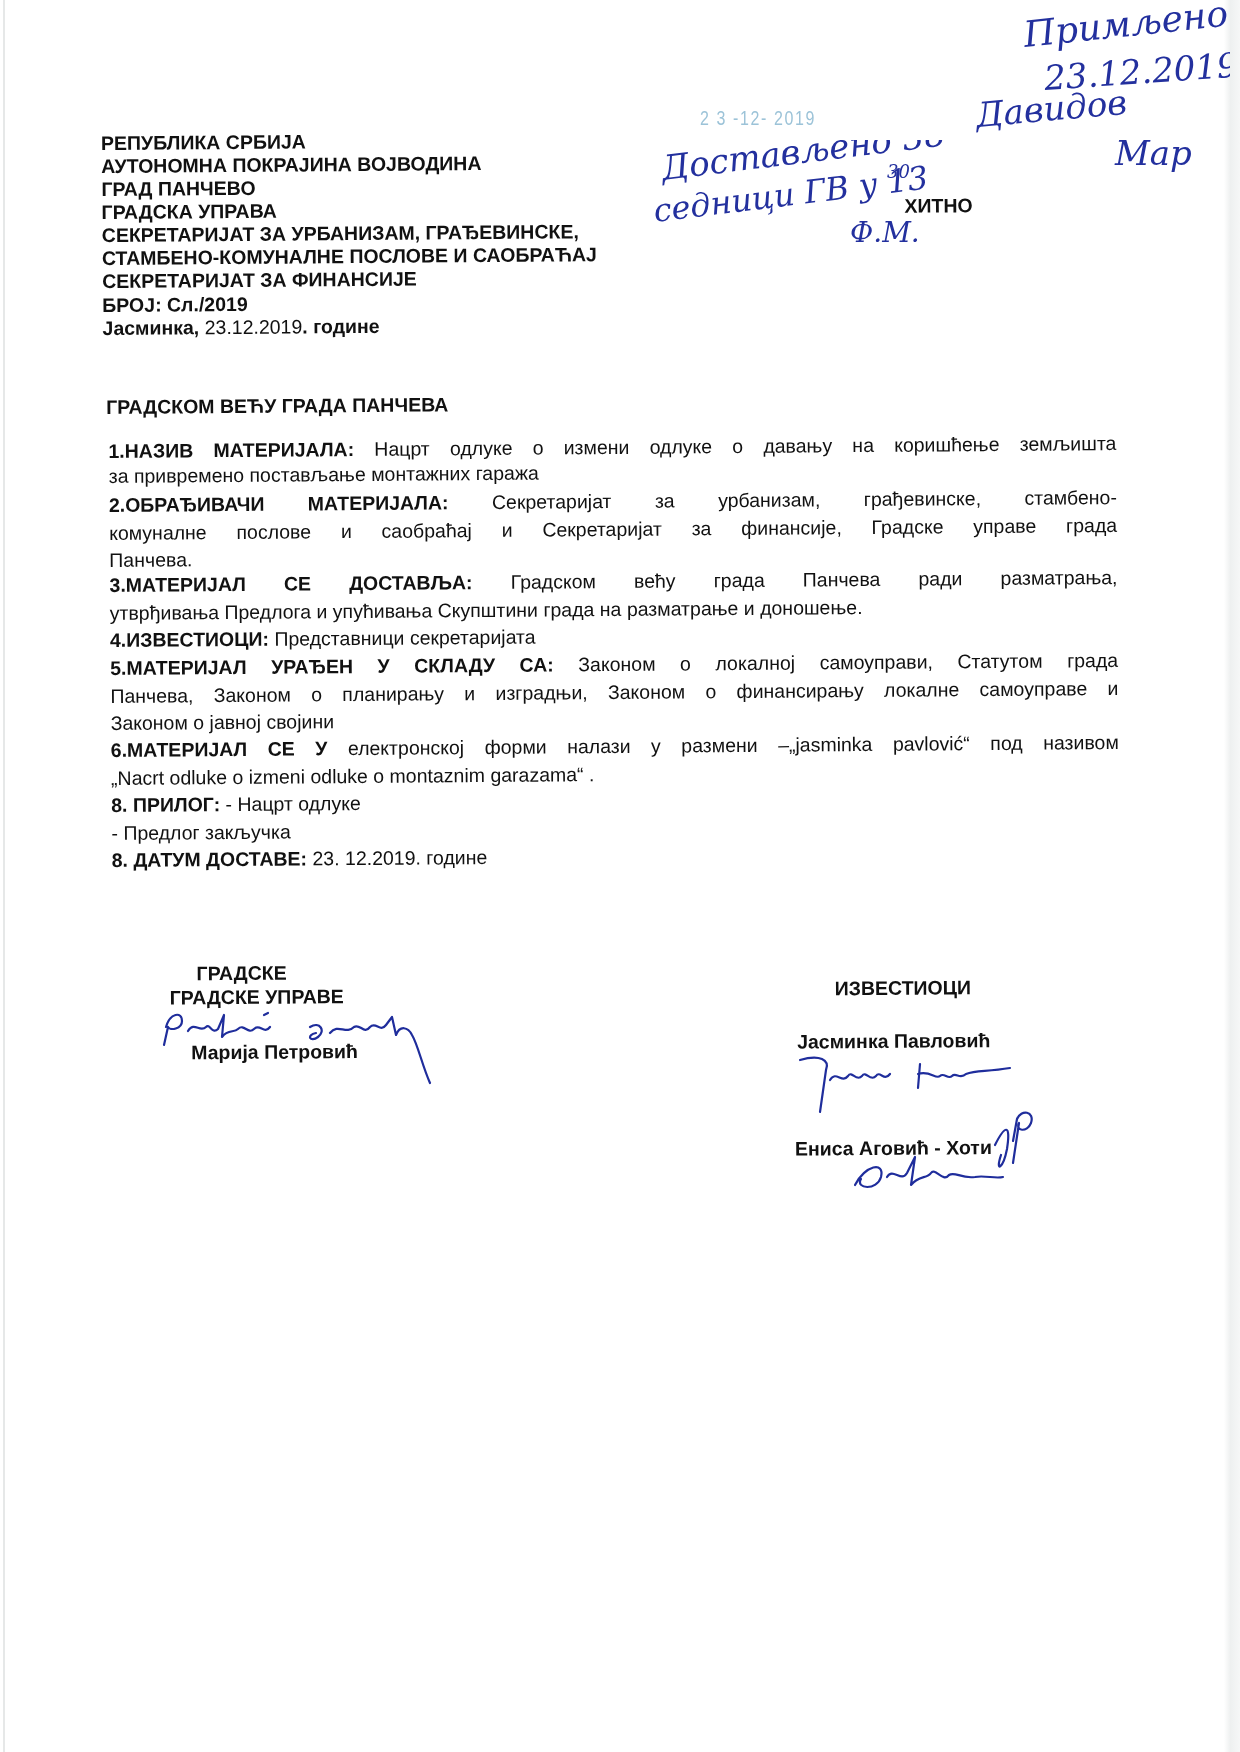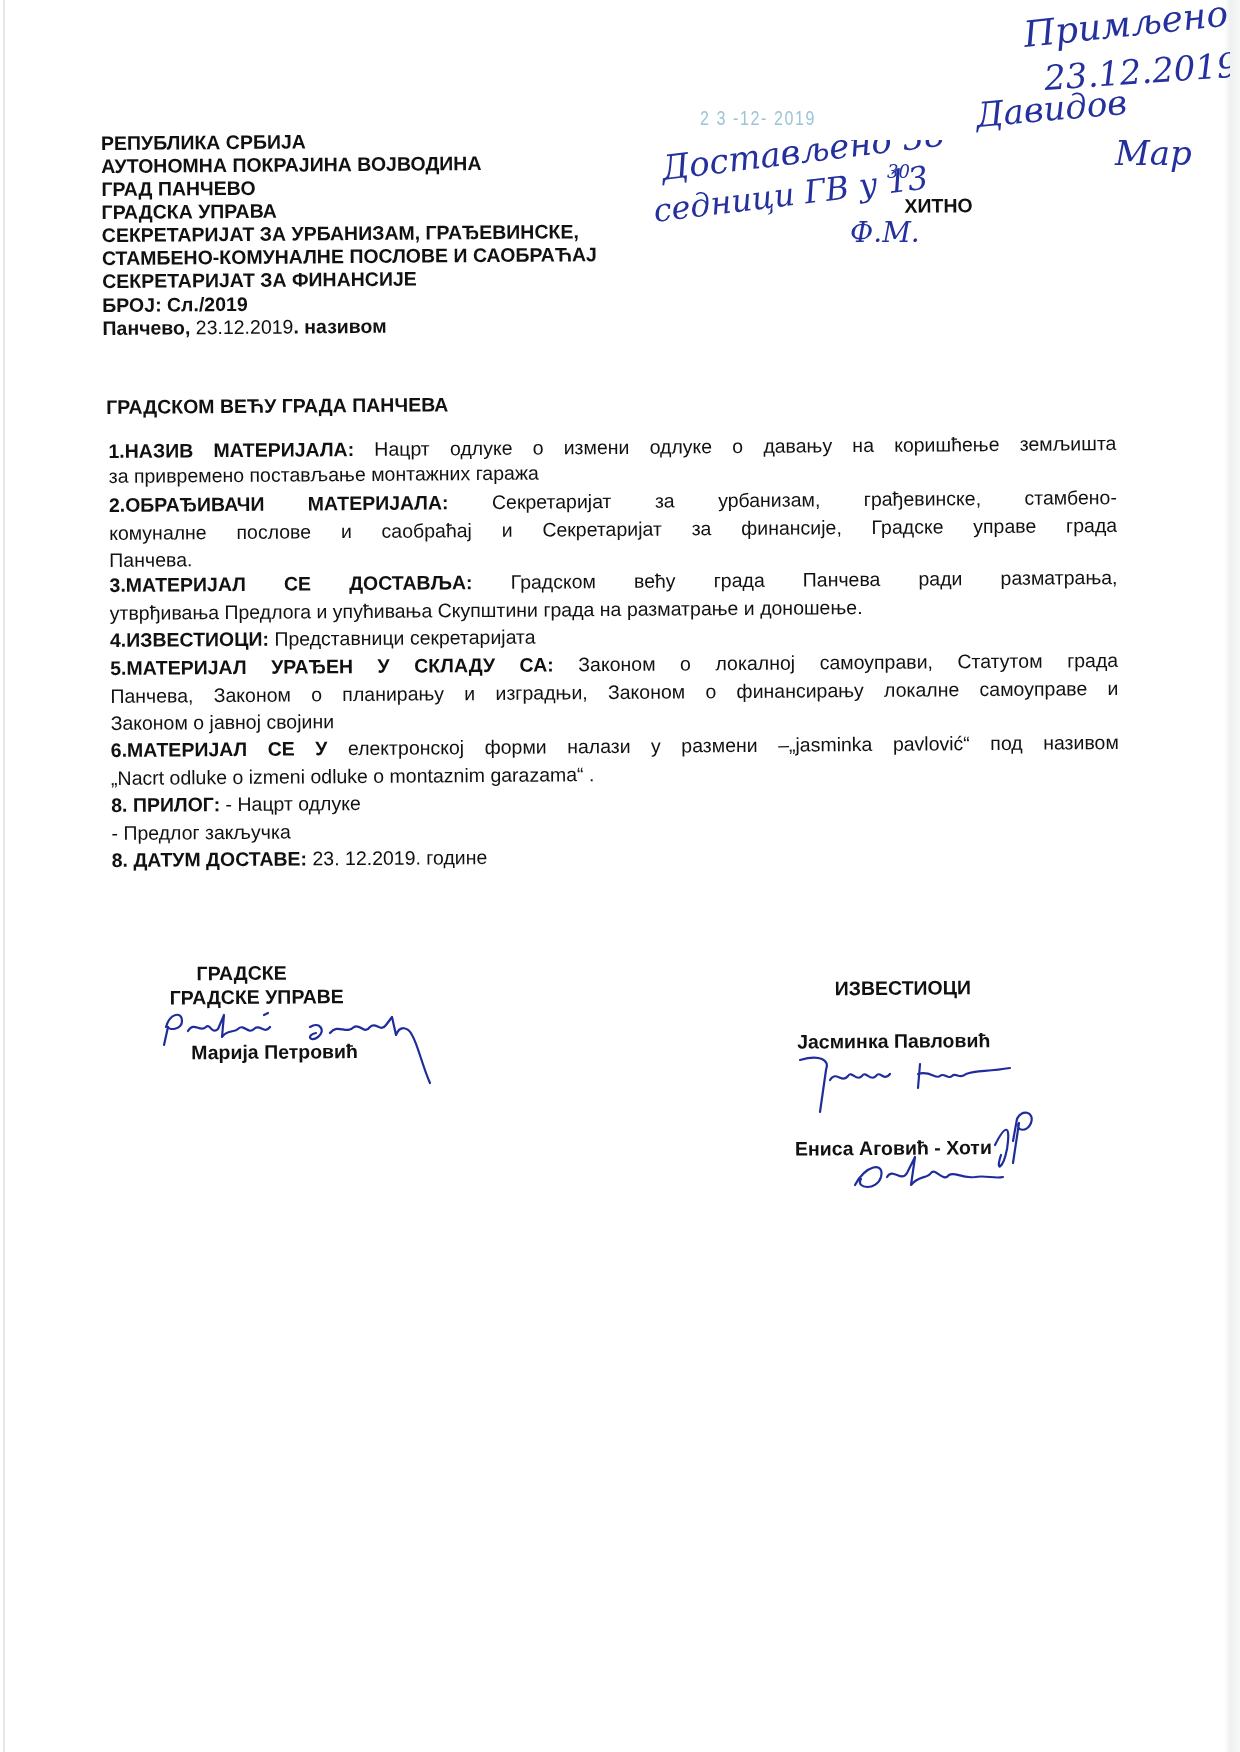--- a/index.html
+++ b/index.html
@@ -37,22 +37,22 @@
     <div>
       <div class="line hdr" style="top:131px">РЕПУБЛИКА СРБИЈА</div>
       <div class="line hdr" style="top:154px">АУТОНОМНА ПОКРАЈИНА ВОЈВОДИНА</div>
       <div class="line hdr" style="top:177px">ГРАД ПАНЧЕВО</div>
       <div class="line hdr" style="top:200px">ГРАДСКА УПРАВА</div>
       <div class="line hdr" style="top:223px">СЕКРЕТАРИЈАТ ЗА УРБАНИЗАМ, ГРАЂЕВИНСКЕ,</div>
       <div class="line hdr" style="top:246px">СТАМБЕНО-КОМУНАЛНЕ ПОСЛОВЕ И САОБРАЋАЈ</div>
       <div class="line hdr" style="top:269px">СЕКРЕТАРИЈАТ ЗА ФИНАНСИЈЕ</div>
       <div class="line hdr" style="top:293px">БРОЈ: Сл./2019</div>
       <div class="line" style="top:316px; left:101px">
-        <span class="b">Панчево,</span>
-        <span>23.12.2019</span><span class="b">. називом</span>
+        <span class="b">Јасминка,</span>
+        <span>23.12.2019</span><span class="b">. године</span>
       </div>
     </div>
 
     <div class="line b" style="top:200px; left:904px">ХИТНО</div>
 
     <div class="line b" style="top:395px; left:104px">ГРАДСКОМ ВЕЋУ ГРАДА ПАНЧЕВА</div>
 
     <div class="para" style="top:438px">
       <span class="just"><span class="b">1.НАЗИВ МАТЕРИЈАЛА:</span><span> Нацрт одлуке о измени одлуке  о давању на коришћење земљишта</span></span>
       <span class="last" style="margin-top:-3px">за привремено постављање монтажних гаража</span>

